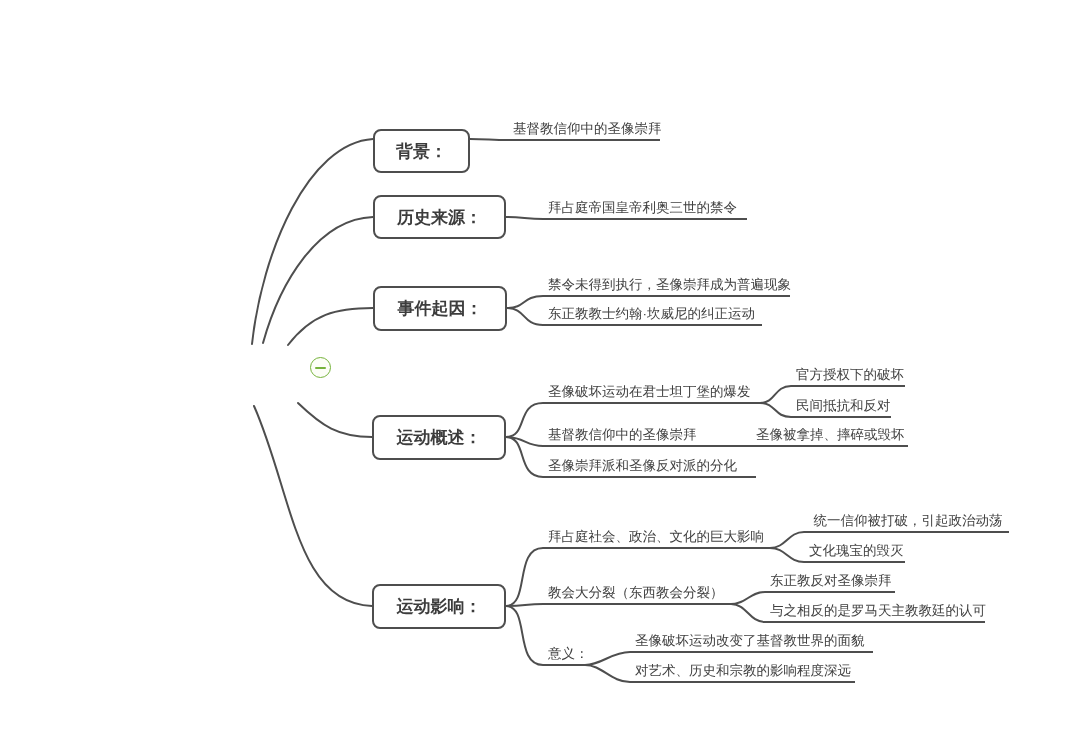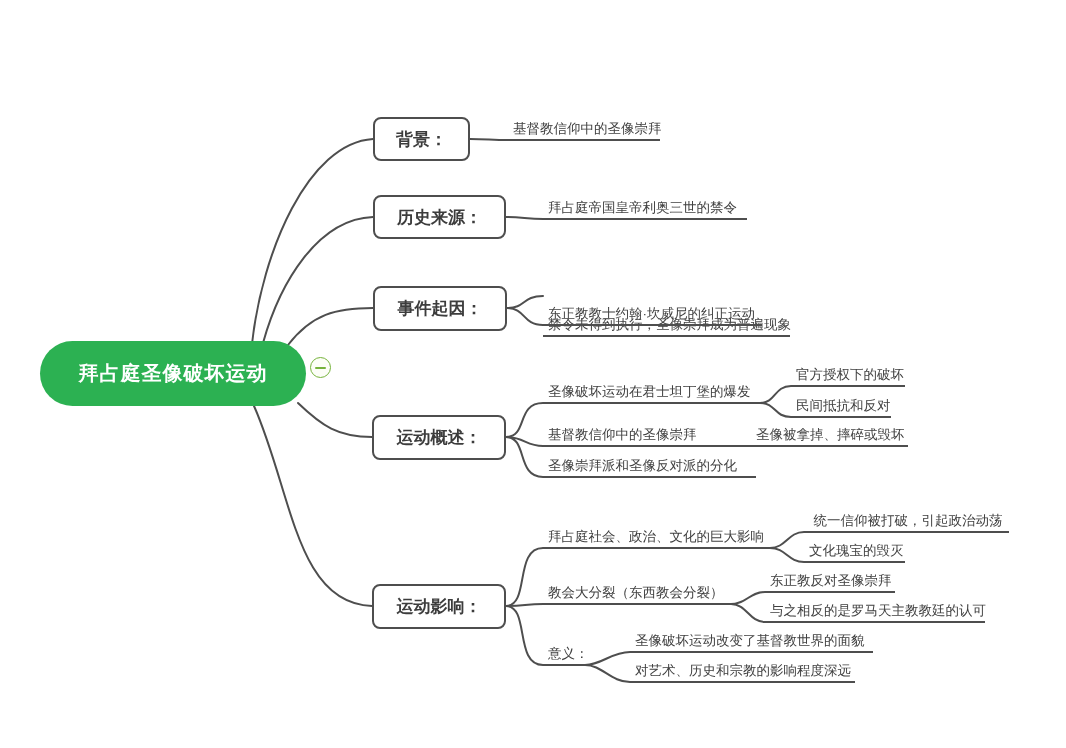--- a/index.html
+++ b/index.html
@@ -95,35 +95,34 @@
     <path d="M 760 403 C 776 403, 774 417, 791 417"></path>
     <path d="M 718 446 L 751 446"></path>
     <path d="M 770 548 C 786 548, 788 532, 804 532"></path>
     <path d="M 770 548 C 786 548, 788 562, 804 562"></path>
     <path d="M 731 604 C 747 604, 749 592, 765 592"></path>
     <path d="M 731 604 C 747 604, 749 622, 765 622"></path>
     <path d="M 585 665 C 602 665, 611 652, 630 652"></path>
     <path d="M 585 665 C 602 665, 611 682, 630 682"></path>
   </svg>
 
-  <div class="root-topic">拜占庭圣像破坏运动</div>
 
   <div class="collapse-btn">
     <span class="minus"></span>
   </div>
 
-  <div class="topic-box" style="left:373px; top:117px; width:97px; height:44px;">背景：</div>
+  <div class="topic-box" style="left:373px; top:129px; width:97px; height:44px;">背景：</div>
   <div class="topic-box" style="left:373px; top:195px; width:133px; height:44px;">历史来源：</div>
   <div class="topic-box" style="left:373px; top:286px; width:134px; height:45px;">事件起因：</div>
   <div class="topic-box" style="left:372px; top:415px; width:134px; height:45px;">运动概述：</div>
   <div class="topic-box" style="left:372px; top:584px; width:134px; height:45px;">运动影响：</div>
 
   <div class="leaf" style="left:508px; top:119px; width:152px;">基督教信仰中的圣像崇拜</div>
   <div class="leaf" style="left:543px; top:198px; width:204px;">拜占庭帝国皇帝利奥三世的禁令</div>
-  <div class="leaf" style="left:543px; top:275px; width:247px;margin-top:40px;">禁令未得到执行，圣像崇拜成为普遍现象</div>
+  <div class="leaf" style="left:543px; top:275px; width:247px;">禁令未得到执行，圣像崇拜成为普遍现象</div>
   <div class="leaf" style="left:543px; top:304px; width:219px;">东正教教士约翰·坎威尼的纠正运动</div>
   <div class="leaf" style="left:543px; top:382px; width:217px;">圣像破坏运动在君士坦丁堡的爆发</div>
   <div class="leaf" style="left:543px; top:425px; width:175px;">基督教信仰中的圣像崇拜</div>
   <div class="leaf" style="left:543px; top:456px; width:213px;">圣像崇拜派和圣像反对派的分化</div>
   <div class="leaf" style="left:543px; top:527px; width:227px;">拜占庭社会、政治、文化的巨大影响</div>
   <div class="leaf" style="left:543px; top:583px; width:188px;">教会大分裂（东西教会分裂）</div>
   <div class="leaf" style="left:543px; top:644px; width:42px;">意义：</div>
 
   <div class="leaf" style="left:791px; top:365px; width:114px;">官方授权下的破坏</div>
   <div class="leaf" style="left:791px; top:396px; width:100px;">民间抵抗和反对</div>

